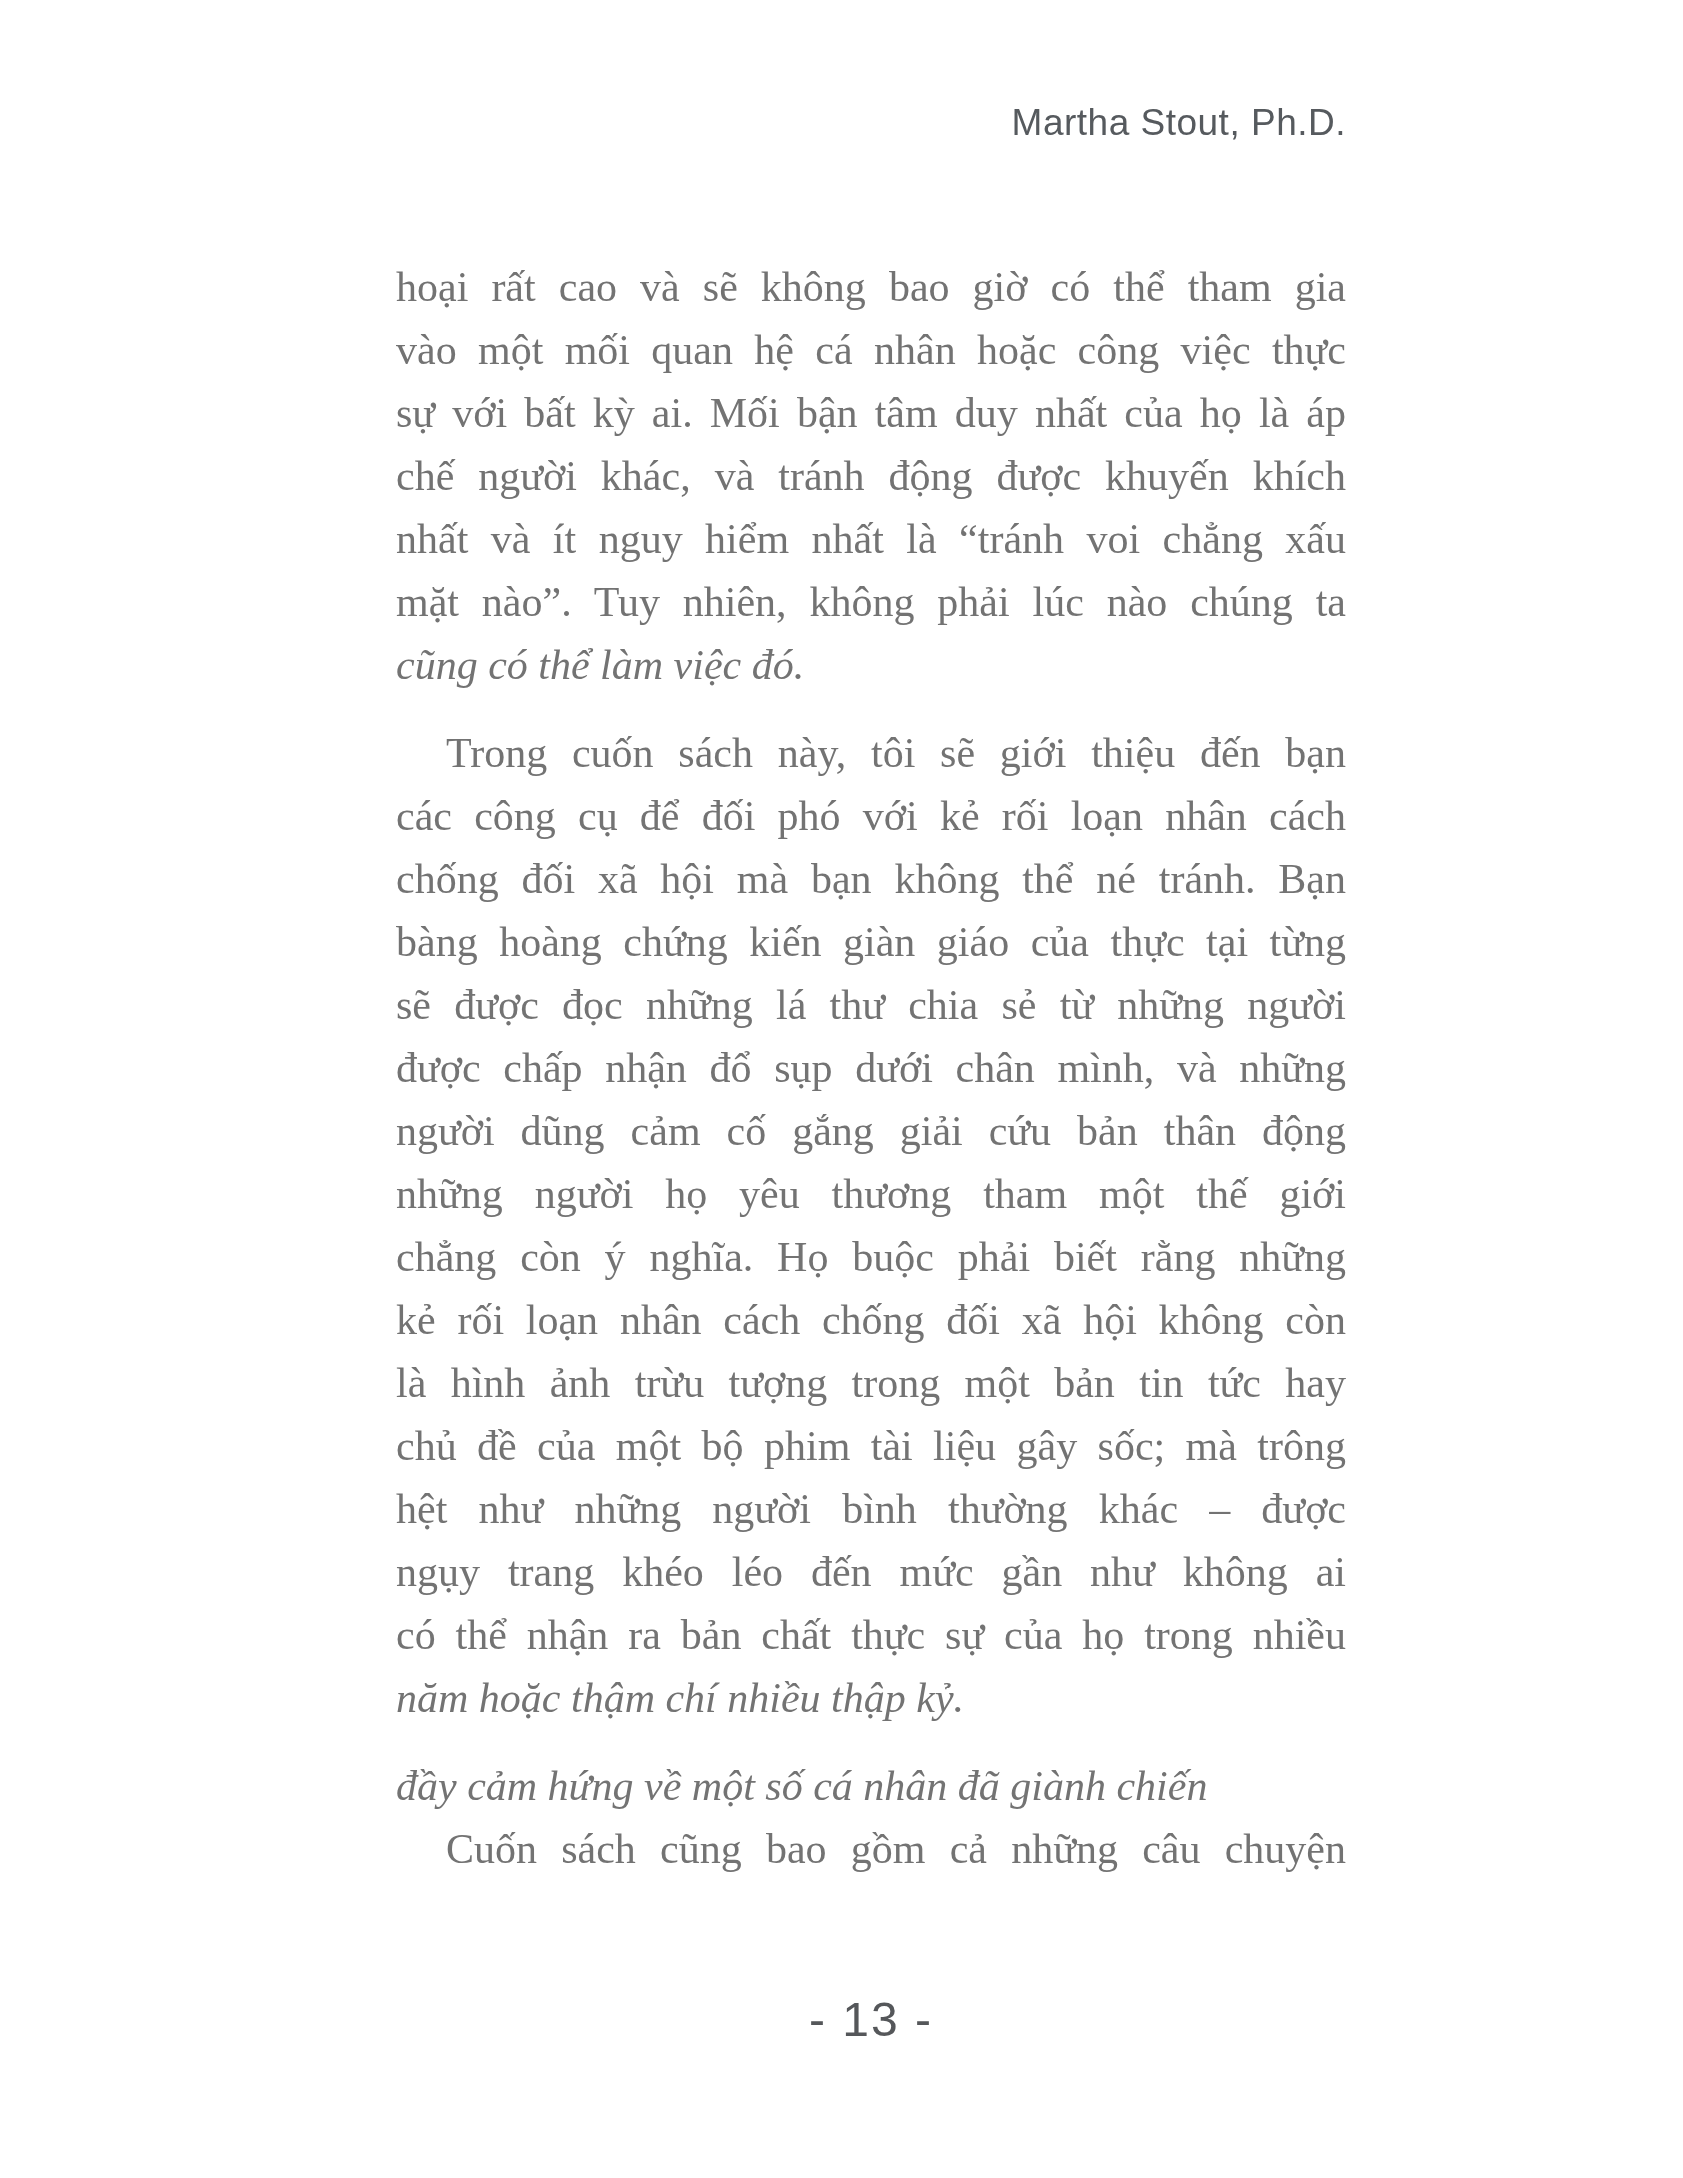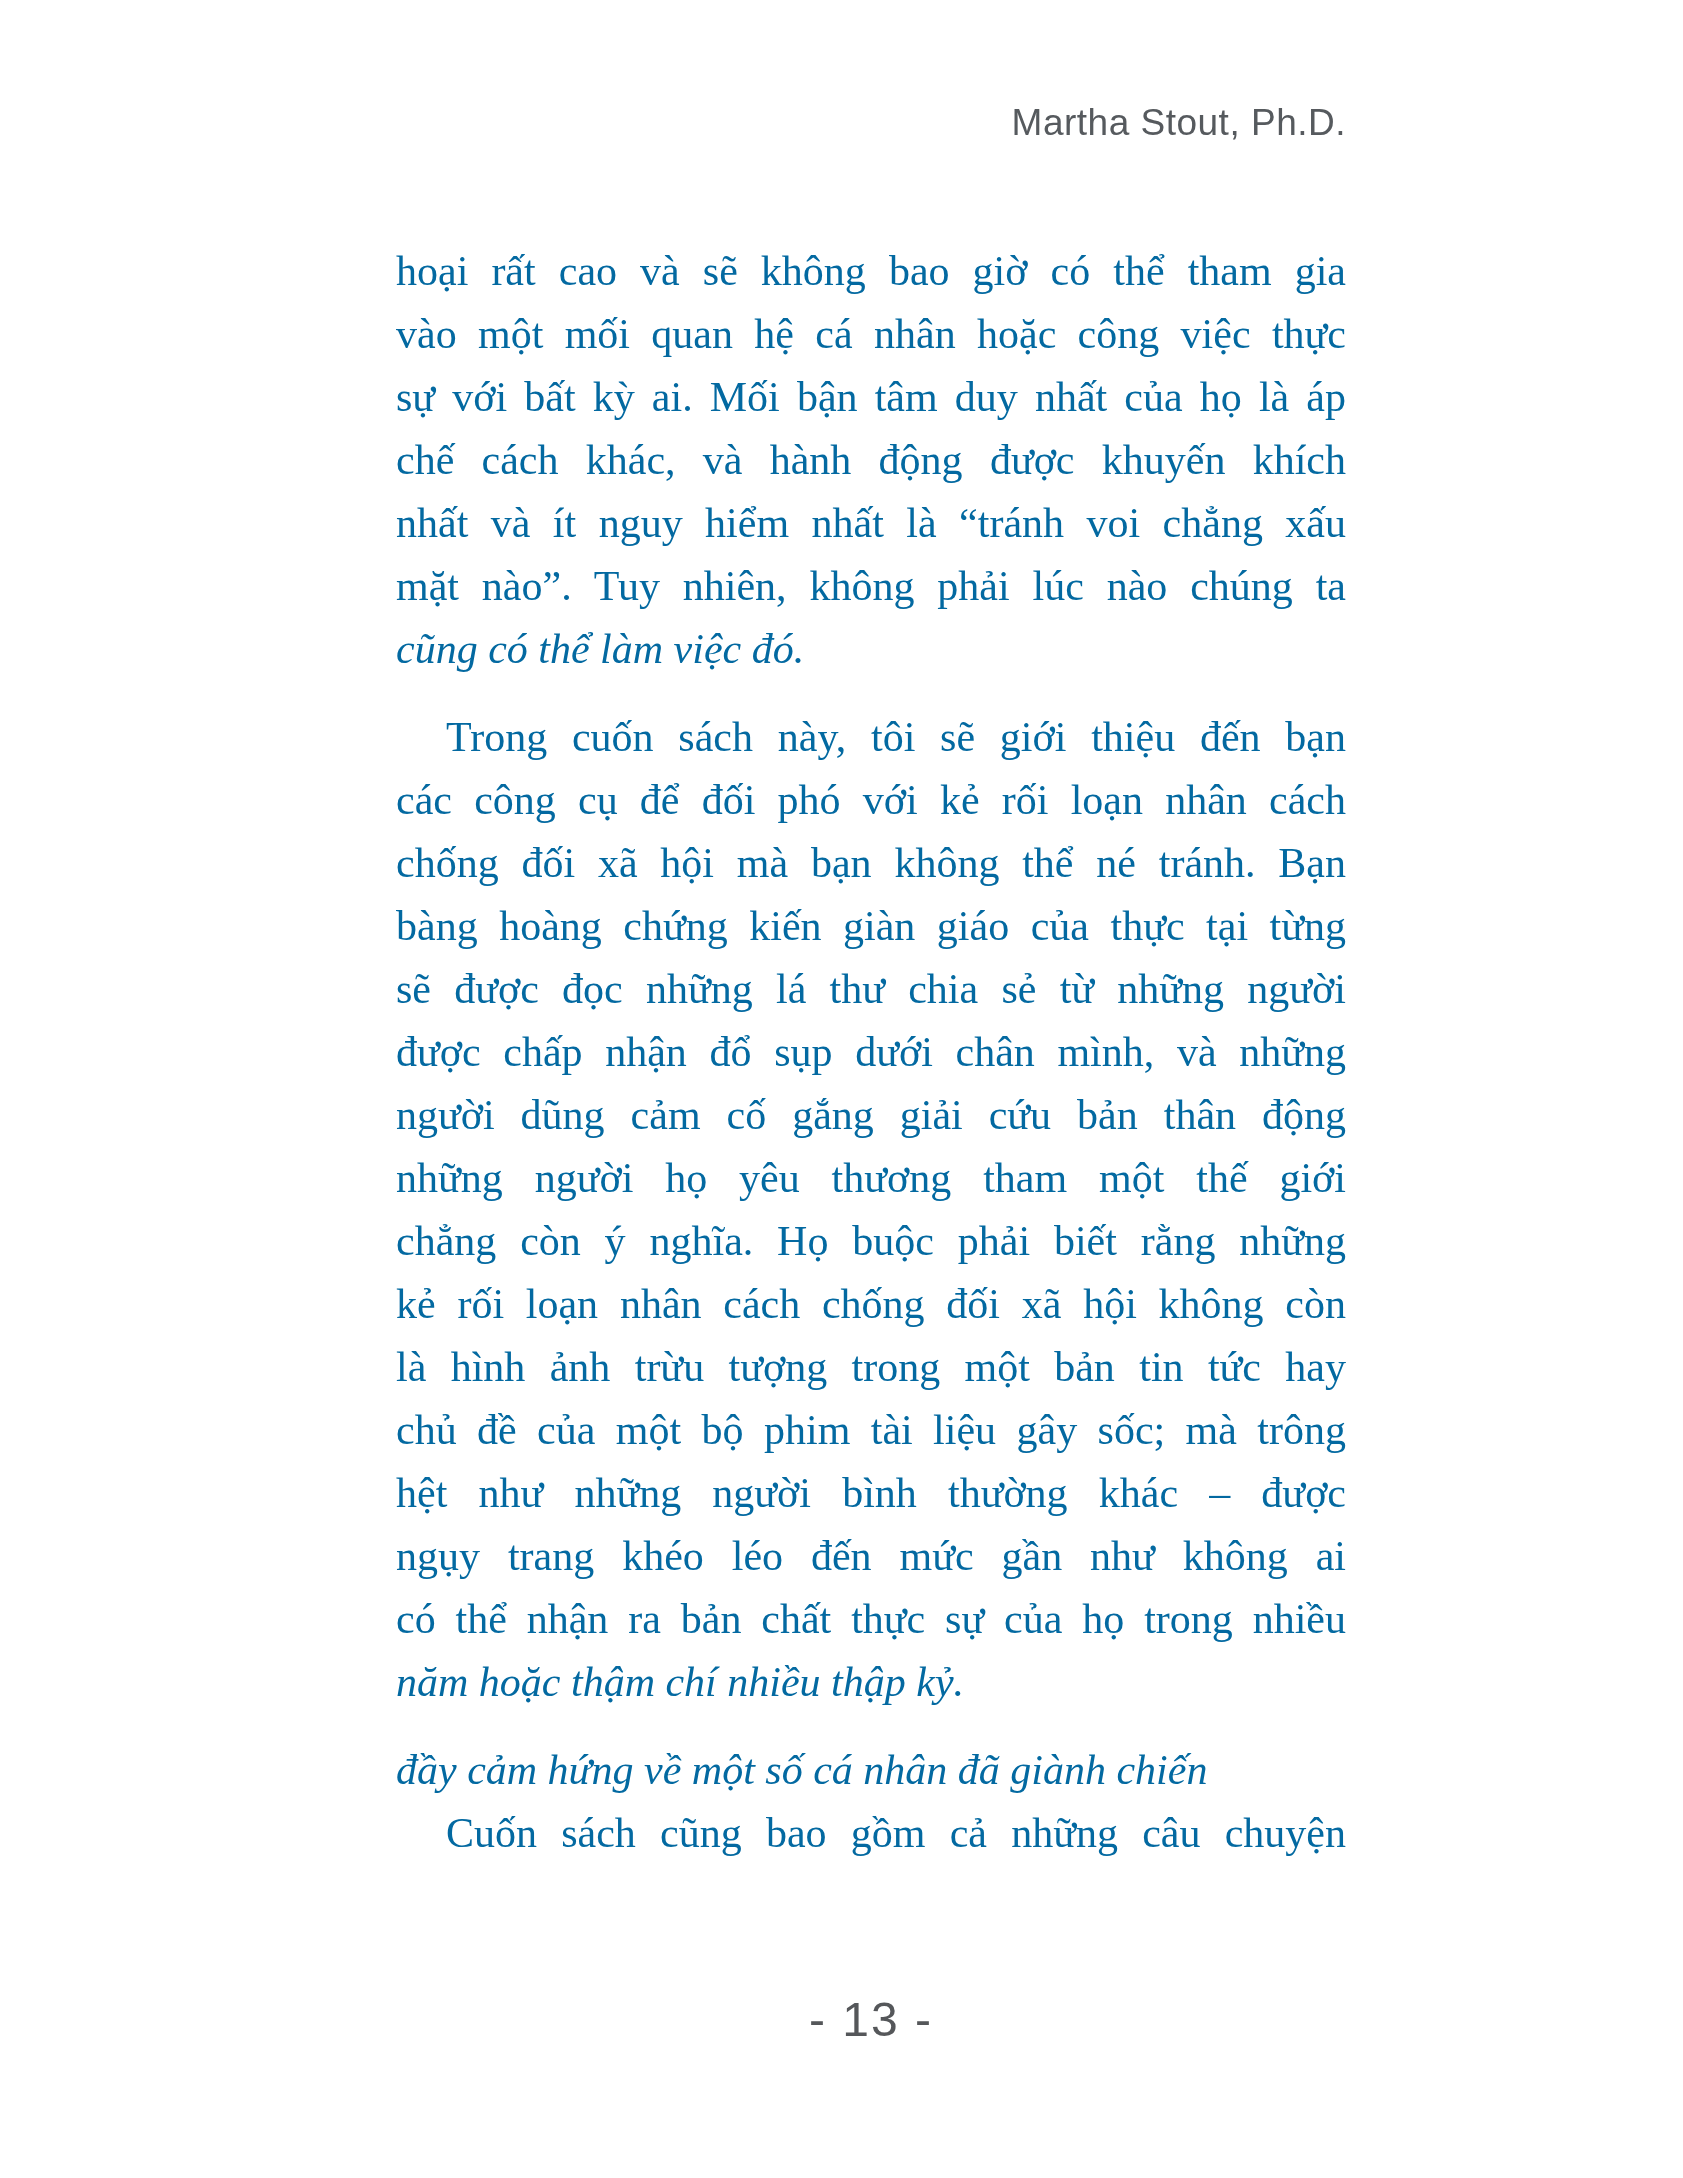--- a/index.html
+++ b/index.html
@@ -22,26 +22,26 @@
     width: 950px;
     text-align: right;
     font-family: "Liberation Sans", "DejaVu Sans", sans-serif;
     font-size: 37px;
     font-weight: 400;
     letter-spacing: 0.5px;
     color: #565a5e;
   }
   .body-text {
     position: absolute;
-    top: 240px;
+    top: 256px;
     left: 396px;
     width: 950px;
     font-size: 42px;
     line-height: 63px;
-    color: #0369a1;
+    color: #737373;
   }
   .para + .para {
     margin-top: 25px;
   }
   .line {
     text-align: justify;
     text-align-last: justify;
     white-space: normal;
   }
   .line.last {
@@ -67,21 +67,21 @@
 <body>
 
 <div class="page">
   <div class="running-head">Martha Stout, Ph.D.</div>
 
   <div class="body-text">
       <div class="para">
         <div class="line">hoại rất cao và sẽ không bao giờ có thể tham gia</div>
         <div class="line">vào một mối quan hệ cá nhân hoặc công việc thực</div>
         <div class="line">sự với bất kỳ ai. Mối bận tâm duy nhất của họ là áp</div>
-        <div class="line">chế cách khác, và hành động được khuyến khích</div>
+        <div class="line">chế người khác, và tránh động được khuyến khích</div>
         <div class="line">nhất và ít nguy hiểm nhất là “tránh voi chẳng xấu</div>
         <div class="line">mặt nào”. Tuy nhiên, không phải lúc nào chúng ta</div>
         <div class="line last">cũng có thể làm việc đó.</div>
       </div>
       <div class="para">
         <div class="line first-indent">Trong cuốn sách này, tôi sẽ giới thiệu đến bạn</div>
         <div class="line">các công cụ để đối phó với kẻ rối loạn nhân cách</div>
         <div class="line">chống đối xã hội mà bạn không thể né tránh. Bạn</div>
         <div class="line">bàng hoàng chứng kiến giàn giáo của thực tại từng</div>
         <div class="line">sẽ được đọc những lá thư chia sẻ từ những người</div>

